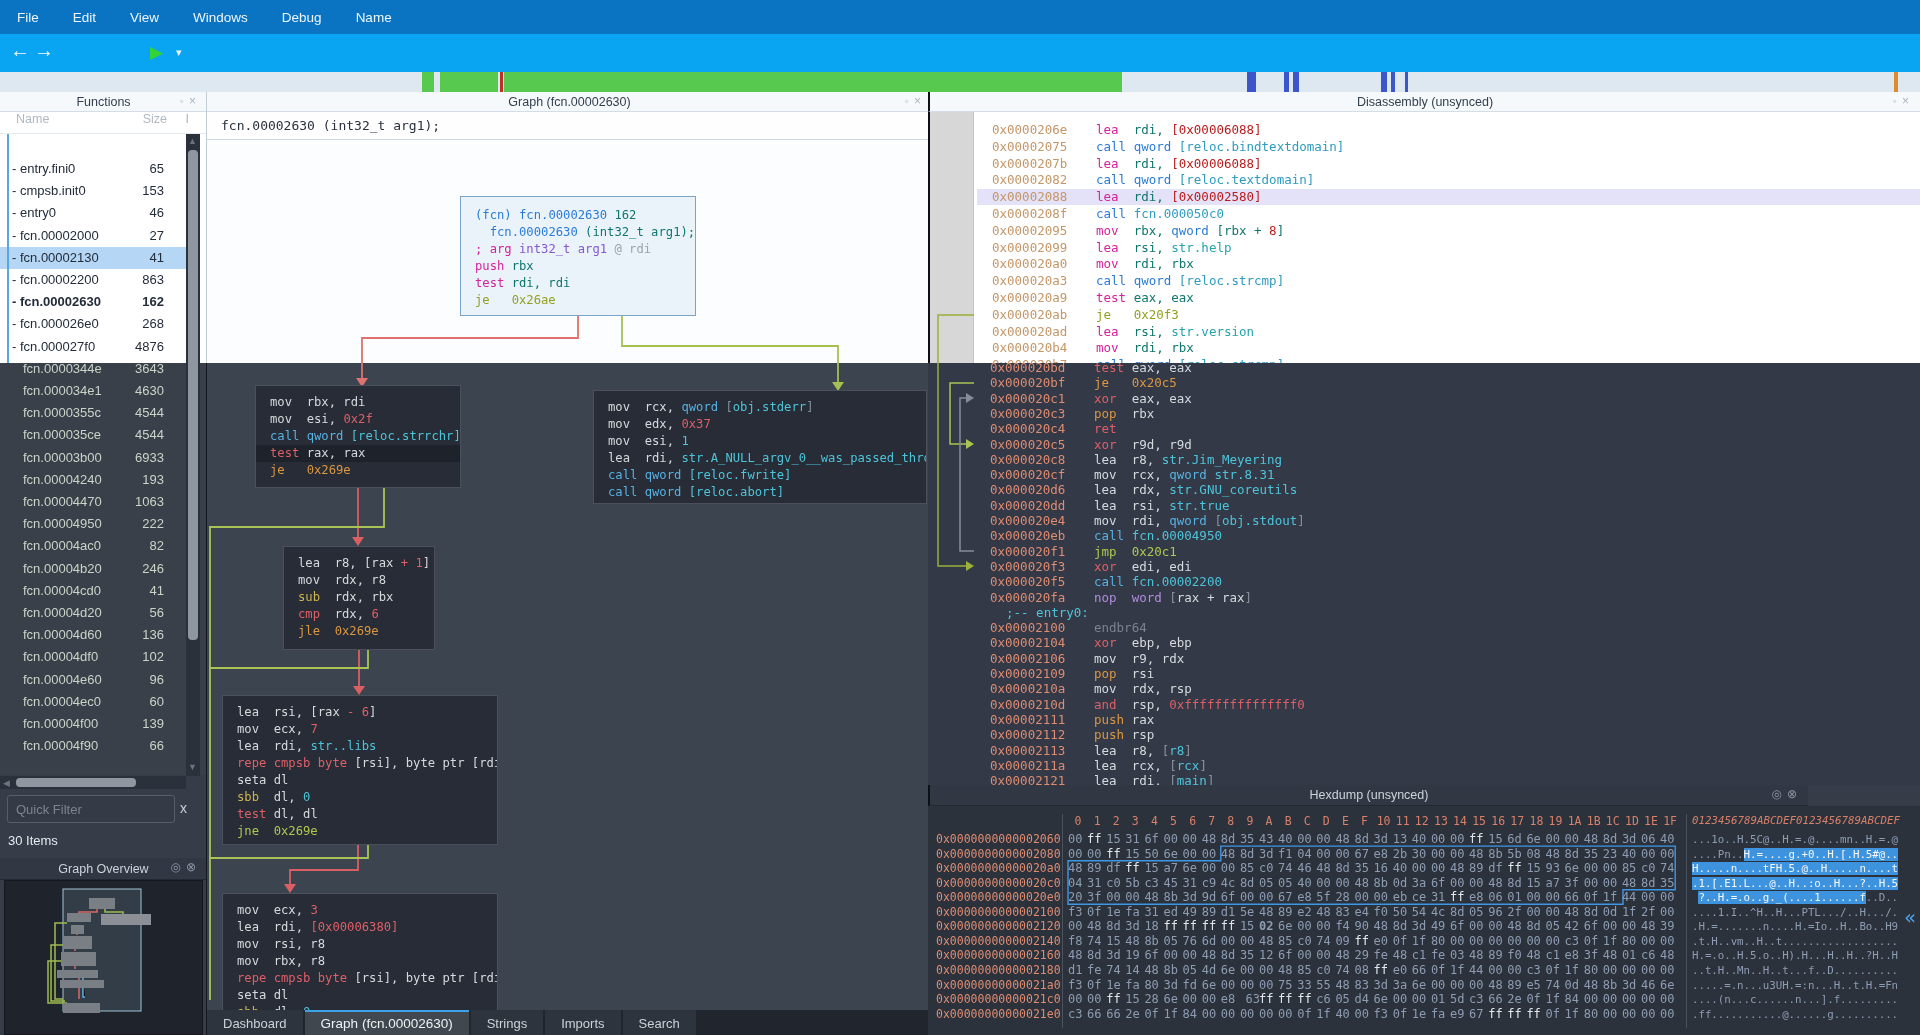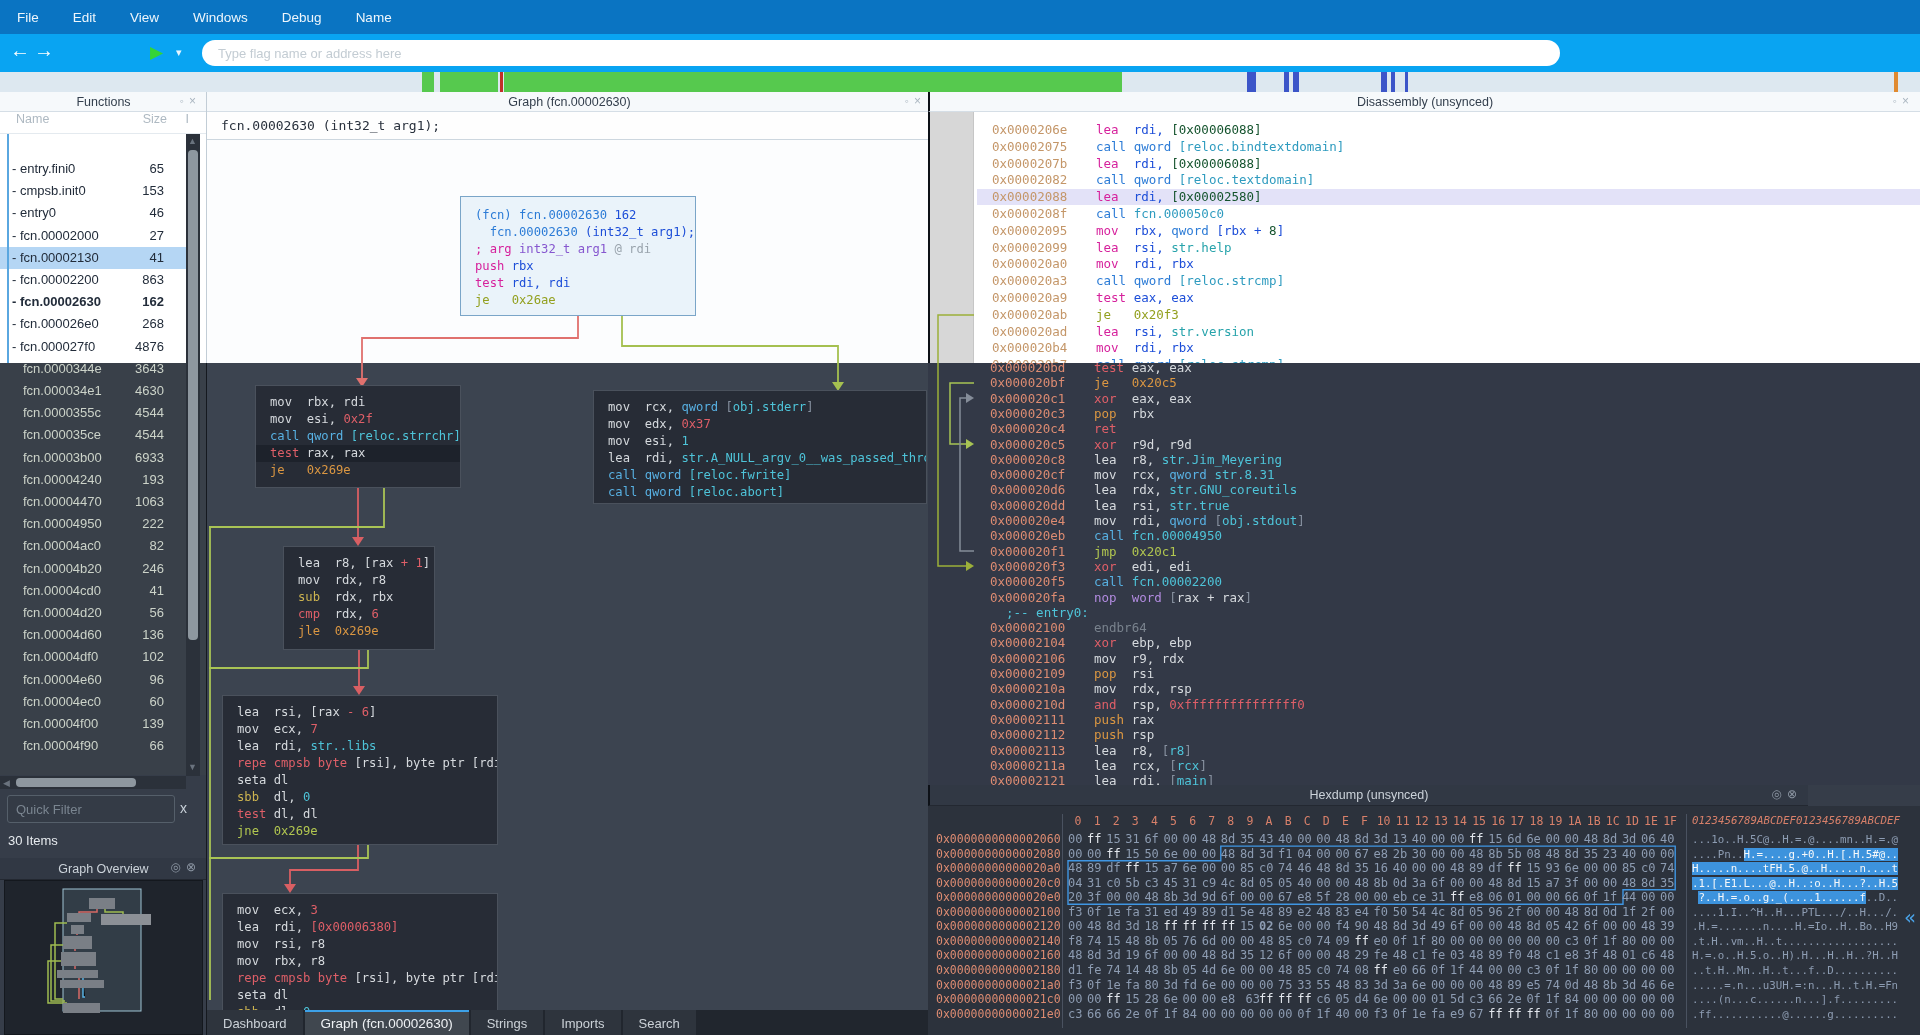--- a/index.html
+++ b/index.html
@@ -60,22 +60,22 @@
   #graph-canvas-light { left:0; top:0; width:725px; height:223px; background:#fcfdfe; }
   #graph-canvas-dark  { left:0; top:223px; width:725px; height:647px; background:#3c4450; }
   .gnode { position:absolute; font-size:12.2px; line-height:17px; white-space:pre; overflow:hidden; }
   .gnode-dark { background:#272c36; border:1px solid #4a515c; padding:8px 6px 8px 14px; }
   .gnode-light { background:#eaf3fa; border:1px solid #7aa5c8; padding:10px 8px 10px 14px; line-height:16.5px; }
   .gline { position:relative; height:17px; }
   .gline-hl { background:#1d222b; margin-left:-14px; padding-left:14px; margin-right:-6px; }
 
   
   .tk-la{color:#c49668} .tk-lm{color:#d6219c} .tk-lb{color:#2b7bd6} .tk-lc{color:#2e9bbf}
-  .tk-lo{color:#14532d} .tk-lg{color:#93a01f} .tk-lt{color:#27a3ab} .tk-lgy{color:#9aa4ad}
-  .tk-ld{color:#1d4ed8} .tk-lpu{color:#8657cf}
+  .tk-lo{color:#b91c1c} .tk-lg{color:#93a01f} .tk-lt{color:#27a3ab} .tk-lgy{color:#9aa4ad}
+  .tk-ld{color:#0f766e} .tk-lpu{color:#8657cf}
   
   .tk-w{color:#d6dade} .tk-r{color:#df5f68} .tk-o{color:#db9742} .tk-y{color:#cdb450}
   .tk-g{color:#b2c750} .tk-c{color:#4ec4d9} .tk-cc{color:#58b1e3} .tk-p{color:#b28be0}
   .tk-gy{color:#8791a0} .tk-sal{color:#de8c72} .tk-dim{color:#79828d}
 
   
   #tabbar { left:207px; top:1010px; width:725px; height:25px; background:#21262e;
             display:flex; align-items:flex-end; }
   .tab { height:25px; padding:0 16px; margin-right:2px; background:#2e343d; color:#ccd2d8;
          font-size:13px; display:flex; align-items:center; border-top:2px solid #2e343d; }
@@ -125,21 +125,20 @@
       <div class="menu-item">Debug</div>
       <div class="menu-item">Name</div>
     </div>
 
   <div id="navbar" class="abs">
     <span class="abs nav-arrow" style="left:10px;">←</span>
     <span class="abs nav-arrow" style="left:34px;">→</span>
     <span class="abs" id="play-btn">▶</span>
     <span class="abs" id="play-caret">▾</span>
   </div>
-  <input id="addr-input" class="abs" placeholder="Type flag name or address here" style="">
 
   <div id="memstrip" class="abs">
       <div class="mseg" style="left: 422px; width: 12px; background: rgb(86, 201, 78);"></div>
       <div class="mseg" style="left: 440px; width: 58px; background: rgb(86, 201, 78);"></div>
       <div class="mseg" style="left: 500px; width: 3px; background: rgb(192, 48, 40);"></div>
       <div class="mseg" style="left: 504px; width: 618px; background: rgb(86, 201, 78);"></div>
       <div class="mseg" style="left: 1247px; width: 9px; background: rgb(60, 85, 200);"></div>
       <div class="mseg" style="left: 1284px; width: 5px; background: rgb(60, 85, 200);"></div>
       <div class="mseg" style="left: 1293px; width: 6px; background: rgb(60, 85, 200);"></div>
       <div class="mseg" style="left: 1381px; width: 6px; background: rgb(60, 85, 200);"></div>

